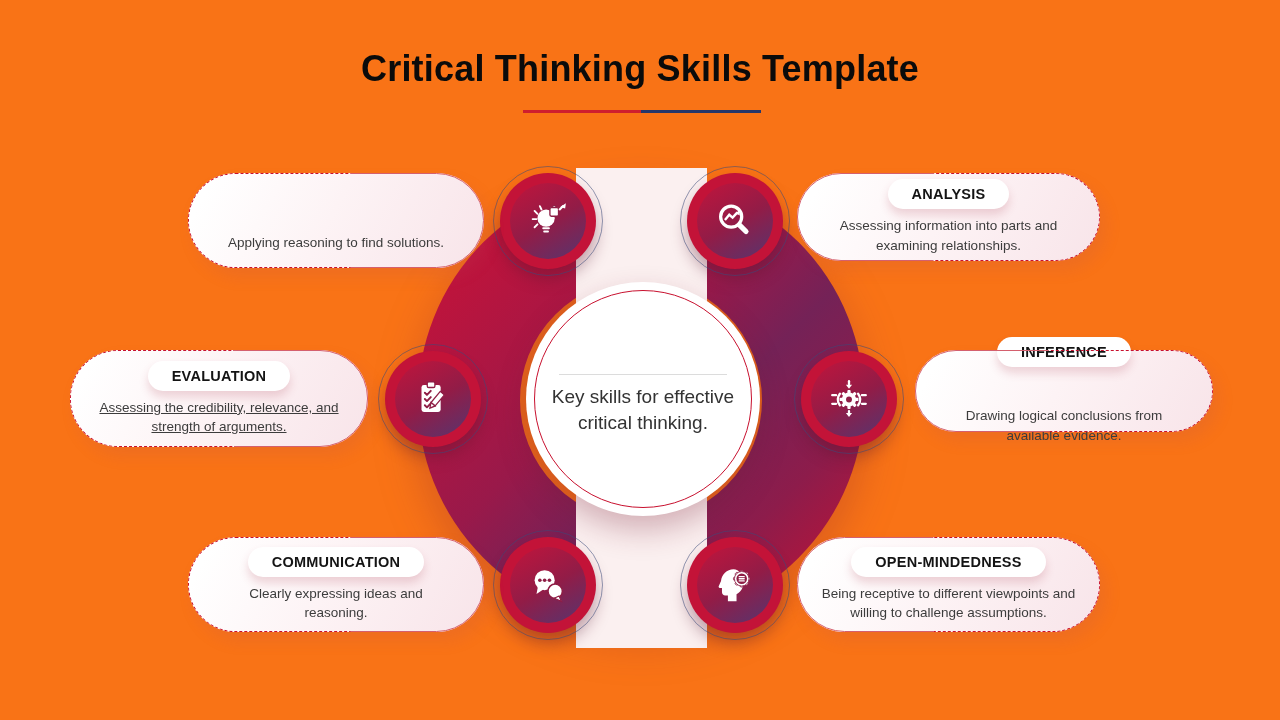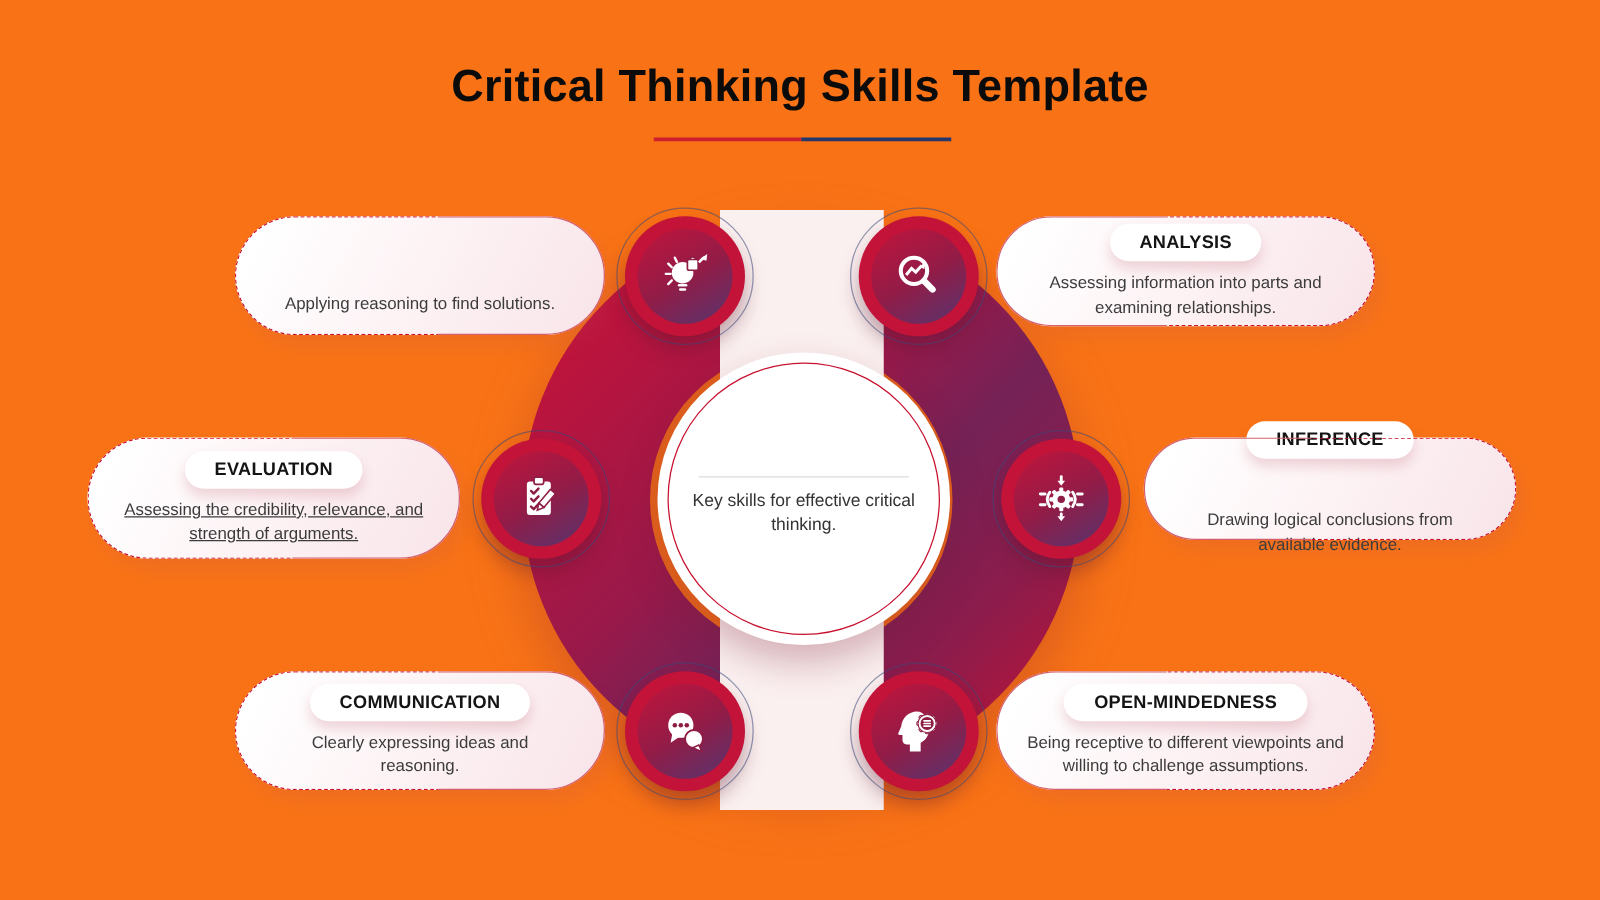--- a/index.html
+++ b/index.html
@@ -33,21 +33,21 @@
     position:absolute;left:526px;top:282px;width:234px;height:234px;border-radius:50%;
     background:#ffffff;box-shadow:0 14px 30px rgba(120,25,50,.30);
     display:flex;flex-direction:column;align-items:center;justify-content:center;text-align:center;
   }
   .center-circle::before{
     content:"";position:absolute;inset:8px;border-radius:50%;
     border:1.6px solid #c8102e;pointer-events:none;
   }
   .center-title{font-size:25px;font-weight:700;color:#141414;line-height:1.24;max-width:195px;}
   .center-divider{width:168px;height:1px;background:#dcdcdc;margin:11px 0 9px 0;}
-  .center-subtitle{font-size:14px;color:#333333;line-height:1.35;max-width:185px;}
+  .center-subtitle{font-size:19px;color:#333333;line-height:1.35;max-width:185px;}
 
   
   .badge{
     position:absolute;width:96px;height:96px;border-radius:50%;
     background:#c31338;box-shadow:0 10px 16px rgba(90,20,45,.38);
   }
   .badge::after{
     content:"";position:absolute;inset:-7px;border-radius:50%;
     border:1.3px solid rgba(58,74,122,.55);
   }

